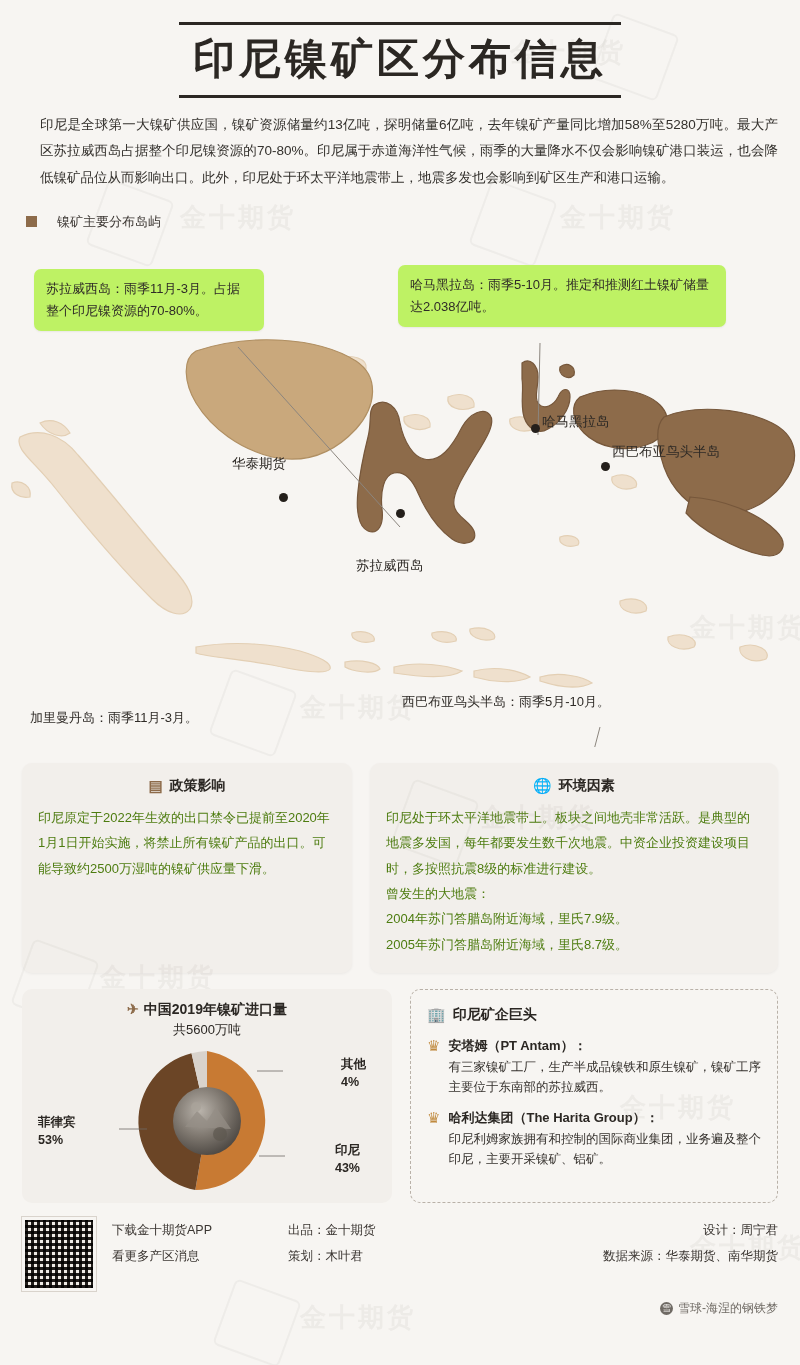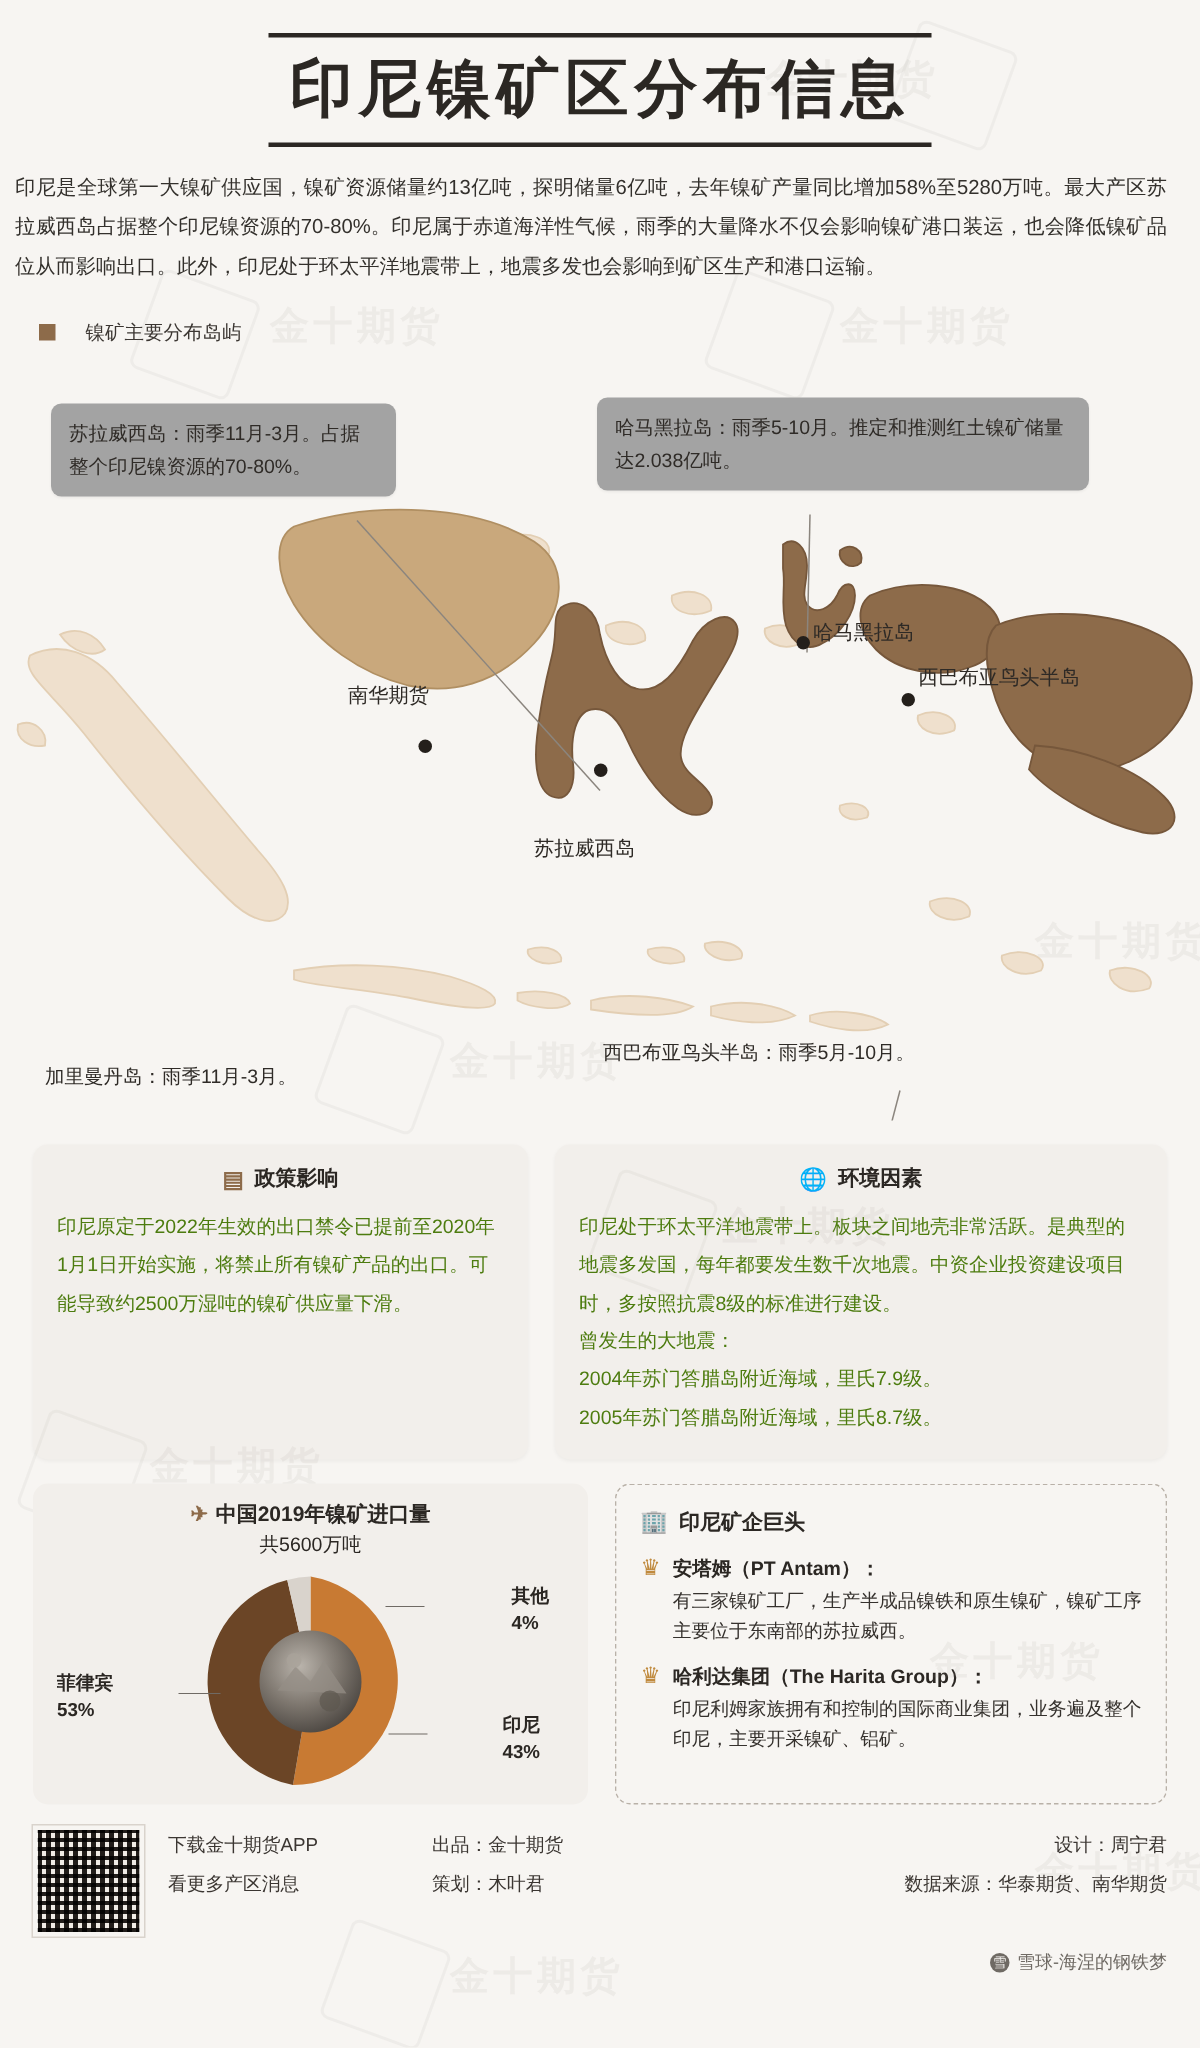--- a/index.html
+++ b/index.html
@@ -45,21 +45,21 @@
     font-weight:bold;
     letter-spacing:4px;
     color:#2b2723;
     border-top:3px solid #2b2723;
     border-bottom:3px solid #2b2723;
     padding:6px 14px 8px 14px;
     font-family:"Liberation Serif", serif;
   }
 
   .intro {
-    margin:4px 22px 0 10px;
+    margin:4px 22px 0 40px;
     font-size:13.5px;
     line-height:1.95;
     color:#33302c;
     text-align:justify;
   }
 
   
   .legend {
     margin:22px 0 0 26px;
     display:flex;
@@ -76,21 +76,21 @@
   .map-area {
     position:relative;
     width:800px;
     height:510px;
     margin-top:6px;
   }
   .map-area svg { position:absolute; left:0; top:0; }
 
   .callout {
     position:absolute;
-    background:#a3a3a3;
+    background:#bef264;
     border-radius:7px;
     padding:9px 12px;
     font-size:13px;
     line-height:1.7;
     color:#2f2b27;
     box-shadow:0 1px 2px rgba(0,0,0,0.06);
   }
   .callout.plain {
     background:transparent;
     box-shadow:none;
@@ -335,21 +335,21 @@
       <line x1="540" y1="106" x2="538" y2="198"></line>
       <line x1="600" y1="490" x2="545" y2="700"></line>
     </g>
   </svg>
 
   <div class="callout" style="left:34px;top:32px;width:230px;">苏拉威西岛：雨季11月-3月。占据整个印尼镍资源的70-80%。</div>
   <div class="callout" style="left:398px;top:28px;width:328px;">哈马黑拉岛：雨季5-10月。推定和推测红土镍矿储量达2.038亿吨。</div>
   <div class="callout plain" style="left:30px;top:468px;">加里曼丹岛：雨季11月-3月。</div>
   <div class="callout plain" style="left:402px;top:452px;">西巴布亚鸟头半岛：雨季5月-10月。</div>
 
-  <div class="isl-label" style="left:232px;top:218px;">南华期货</div>
+  <div class="isl-label" style="left:232px;top:218px;">华泰期货</div>
   <div class="isl-label" style="left:356px;top:320px;">苏拉威西岛</div>
   <div class="isl-label" style="left:542px;top:176px;">哈马黑拉岛</div>
   <div class="isl-label" style="left:612px;top:206px;">西巴布亚鸟头半岛</div>
 
   <div class="dot" style="left:279px;top:256px;"></div>
   <div class="dot" style="left:396px;top:272px;"></div>
   <div class="dot" style="left:531px;top:187px;"></div>
   <div class="dot" style="left:601px;top:225px;"></div>
 </div>
 

